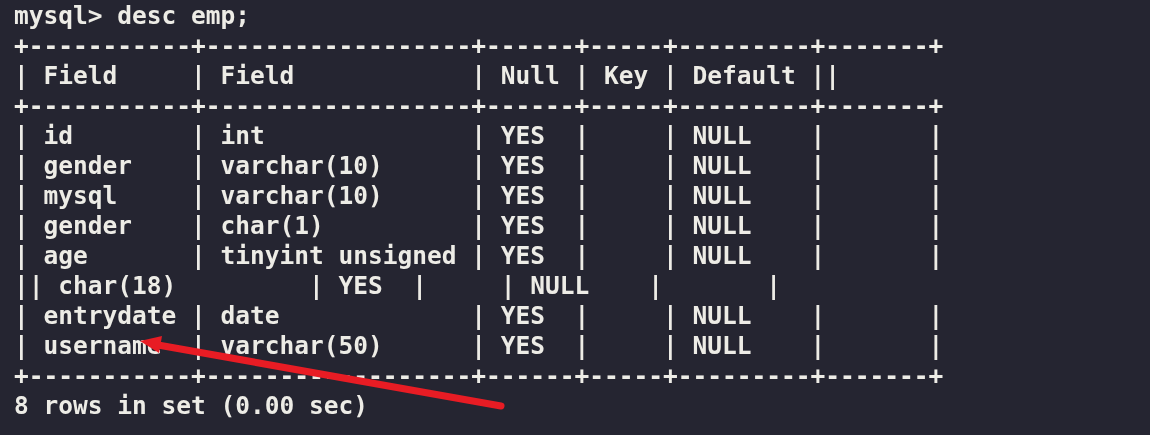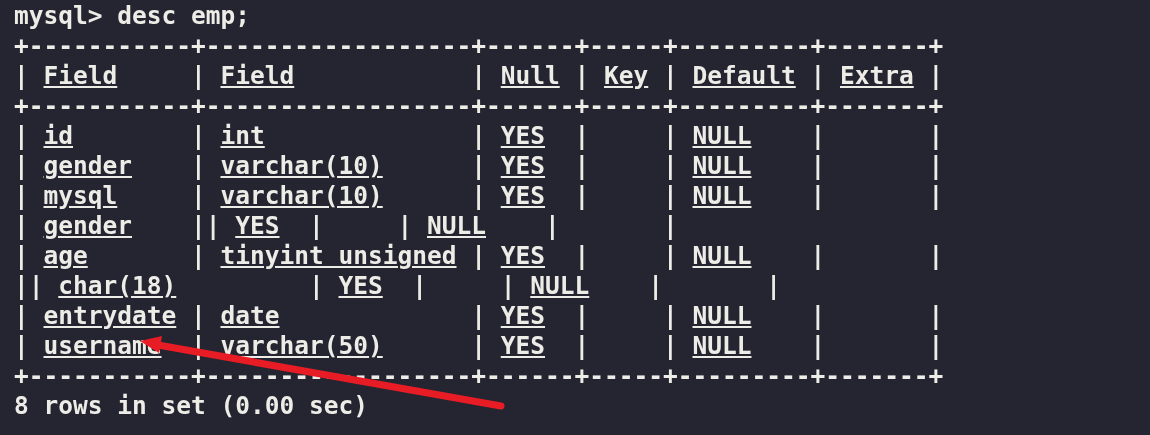--- a/index.html
+++ b/index.html
@@ -23,21 +23,21 @@
     color: #edece6;
   }
   .line {
     height: 30px;
     line-height: 30px;
     display: flex;
     white-space: pre;
   }
   .plain { white-space: pre; }
   .pipe { flex: none; width: 1ch; }
-  .cell { flex: none; text-indent: 1ch; overflow: hidden; text-decoration: underline; }
+  .cell { flex: none; text-indent: 1ch; overflow: hidden; }
   .c-field   { width: 11ch; }
   .c-type    { width: 18ch; }
   .c-null    { width: 6ch;  }
   .c-key     { width: 5ch;  }
   .c-default { width: 9ch;  }
   .c-extra   { width: 7ch;  }
   .arrow-overlay {
     position: absolute;
     left: 0; top: 0;
     width: 1150px;
@@ -63,21 +63,20 @@
     <span class="cell c-field">Field</span>
     <span class="pipe">|</span>
     <span class="cell c-type">Field</span>
     <span class="pipe">|</span>
     <span class="cell c-null">Null</span>
     <span class="pipe">|</span>
     <span class="cell c-key">Key</span>
     <span class="pipe">|</span>
     <span class="cell c-default">Default</span>
     <span class="pipe">|</span>
-    <span class="cell c-extra">Extra</span>
     <span class="pipe">|</span>
   </div>
 
   <div class="line">
     <span class="plain">+-----------+------------------+------+-----+---------+-------+</span>
   </div>
 
   <div id="rows-container">
   <div class="line">
     <span class="pipe">|</span>
@@ -124,20 +123,21 @@
     <span class="cell c-default">NULL</span>
     <span class="pipe">|</span>
     <span class="cell c-extra"></span>
     <span class="pipe">|</span>
   </div>
 
   <div class="line">
     <span class="pipe">|</span>
     <span class="cell c-field">gender</span>
     <span class="pipe">|</span>
+    <span class="cell c-type">char(1)</span>
     <span class="pipe">|</span>
     <span class="cell c-null">YES</span>
     <span class="pipe">|</span>
     <span class="cell c-key"></span>
     <span class="pipe">|</span>
     <span class="cell c-default">NULL</span>
     <span class="pipe">|</span>
     <span class="cell c-extra"></span>
     <span class="pipe">|</span>
   </div>

